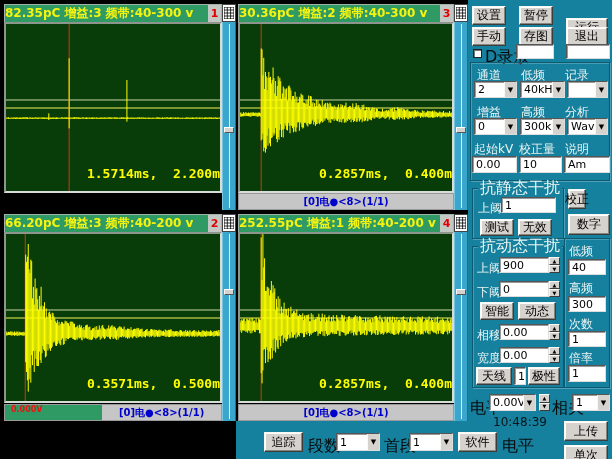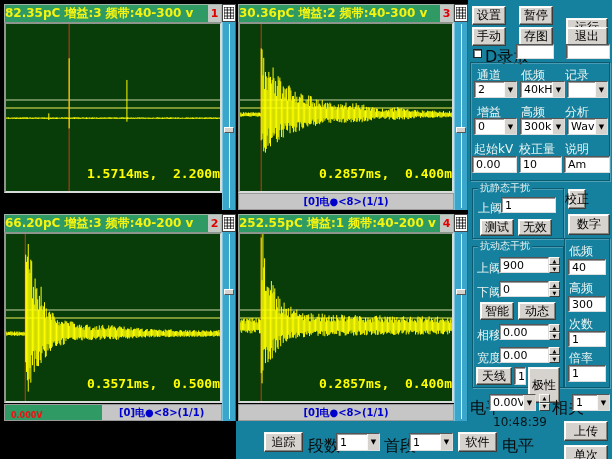--- a/index.html
+++ b/index.html
@@ -13,21 +13,21 @@
 .phtxt{flex:1;color:#f4f410;font-weight:bold;font-size:12px;white-space:nowrap}
 .pbadge{width:13px;align-self:stretch;background:#c4c8c4;color:#e00000;font-weight:bold;
   font-size:11px;display:flex;align-items:center;justify-content:center}
 .wave{position:absolute;background:#083c08;border:2px solid;
   border-color:#8d958d #d8dcd8 #d8dcd8 #8d958d;overflow:hidden}
 .wave svg{width:100%;height:100%;display:block}
 .meas{position:absolute;left:0;right:0;bottom:10px;text-align:right;color:#ffff00;
   font-weight:bold;font-size:13px;font-family:"DejaVu Sans Mono",monospace;white-space:pre}
 .pstat{position:absolute;background:#c6c6c6;border:1px solid #9a9a9a;display:flex;align-items:center;overflow:hidden}
 .stattxt{flex:1;text-align:center;color:#0000cc;font-size:10px;font-weight:bold;white-space:pre}
-.alarm{width:45%;height:100%;background:#2f9a63;display:flex;align-items:flex-end;padding-left:6px}
+.alarm{width:45%;height:100%;background:#2f9a63;display:flex;align-items:flex-start;padding-left:6px}
 .alarmtxt{color:#ee1111;font-size:8px;font-weight:bold;white-space:nowrap}
 .gridbtn{position:absolute;background:#fff;border:1px solid #444;display:flex;
   align-items:center;justify-content:center}
 .strack{position:absolute;background:#3ba6cc;border-left:1px solid #77c7e2;border-right:1px solid #1c7291}
 .sline{position:absolute;left:50%;top:2px;bottom:2px;width:1px;background:#e8f4f8}
 .sthumb{position:absolute;left:1px;right:1px;height:6px;background:#d6d3ce;
   border:1px solid;border-color:#fff #555 #555 #fff}
 
 .btn{position:absolute;background:#d6d3ce;border:1px solid;
   border-color:#f8f8f4 #3c3c3c #3c3c3c #f8f8f4;
@@ -43,21 +43,21 @@
   align-items:center;justify-content:center;font-size:7px;color:#000}
 .spin{position:absolute;display:flex;flex-direction:column}
 .spin span{flex:1;background:#d6d3ce;border:1px solid;
   border-color:#f8f8f4 #3c3c3c #3c3c3c #f8f8f4;font-size:5px;line-height:5px;
   display:flex;align-items:center;justify-content:center;color:#000}
 .lbl{position:absolute;color:#e9f4f2;font-size:12px;white-space:nowrap}
 .dlbl{position:absolute;color:#0a0a0a;font-size:16px;white-space:nowrap}
 .gbox{position:absolute;border:1px solid #0b5a70;
   box-shadow:inset 1px 1px 0 rgba(255,255,255,.22),1px 1px 0 rgba(255,255,255,.25)}
 .gtitle{position:absolute;background:#16809f;padding:0 2px;color:#e9f4f2;
-  font-size:10px;line-height:12px;white-space:nowrap}
+  font-size:16px;line-height:12px;white-space:nowrap}
 .chk{position:absolute;width:9px;height:9px;background:#fff;border:1px solid #222;
   box-shadow:inset 1px 1px 0 #777}
 .clock{position:absolute;color:#0a1418;font-size:12px;text-align:center}
 </style>
 </head>
 <body>
 
 <div id="screen">
 
   <div class="teal" style="left:468px;top:0;width:144px;height:459px"></div>
@@ -256,21 +256,21 @@
     <span>▼</span>
   </div>
   <div class="lbl" style="left:477px;top:350px">宽度</div>
   <div class="field" style="left:499px;top:347px;width:50px;height:16px">0.00</div>
   <div class="spin" style="left:549px;top:347px;width:11px;height:16px">
     <span>▲</span>
     <span>▼</span>
   </div>
   <div class="btn" style="left:476px;top:367px;width:36px;height:18px">天线</div>
   <div class="field" style="left:514px;top:367px;width:12px;height:18px">1</div>
-  <div class="btn" style="left:528px;top:367px;width:32px;height:36px">极性</div>
+  <div class="btn" style="left:528px;top:367px;width:32px;height:18px">极性</div>
 
   <div class="gbox" style="left:564px;top:238px;width:46px;height:150px"></div>
   <div class="lbl" style="left:569px;top:243px">低频</div>
   <div class="field" style="left:568px;top:259px;width:38px;height:16px">40</div>
   <div class="lbl" style="left:569px;top:280px">高频</div>
   <div class="field" style="left:568px;top:296px;width:38px;height:16px">300</div>
   <div class="lbl" style="left:569px;top:316px">次数</div>
   <div class="field" style="left:568px;top:331px;width:38px;height:16px">1</div>
   <div class="lbl" style="left:569px;top:350px">倍率</div>
   <div class="field" style="left:568px;top:365px;width:38px;height:17px">1</div>

